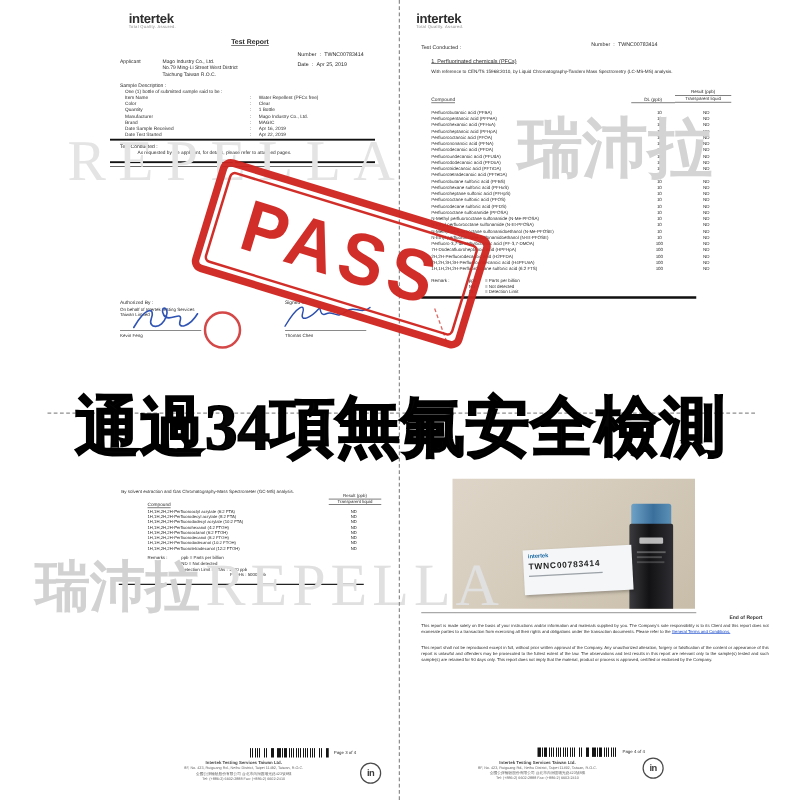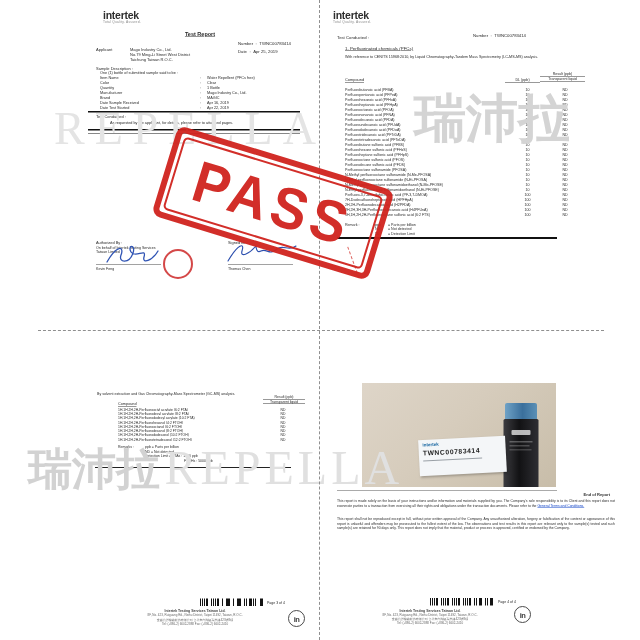--- a/index.html
+++ b/index.html
@@ -458,14 +458,15 @@
   <div class="cut" style="left:319px;top:0;height:640px;border-left:1px dashed #8f8f8f;"></div>
   <div class="cut" style="left:38px;top:330px;width:566px;border-top:1px dashed #8f8f8f;"></div>
 
   <div style="position:absolute;left:163px;top:249px;width:26px;height:26px;border:2px solid rgba(205,40,40,.85);border-radius:50%;z-index:4;"></div>
   <div style="position:absolute;left:352px;top:246px;height:28px;border-left:1.5px dashed rgba(208,35,30,.7);transform:rotate(-20deg);z-index:4;"></div>
 
   <div id="pass-stamp" style="left:160px;top:156px;width:214px;height:82px;">
     <span id="pass-text">PASS</span>
   </div>
 
+  <div class="headline" style="left:38px;top:316px;width:564px;font-size:52px;">通過34項無氟安全檢測</div>
 
 </div>
 
 </body></html>

